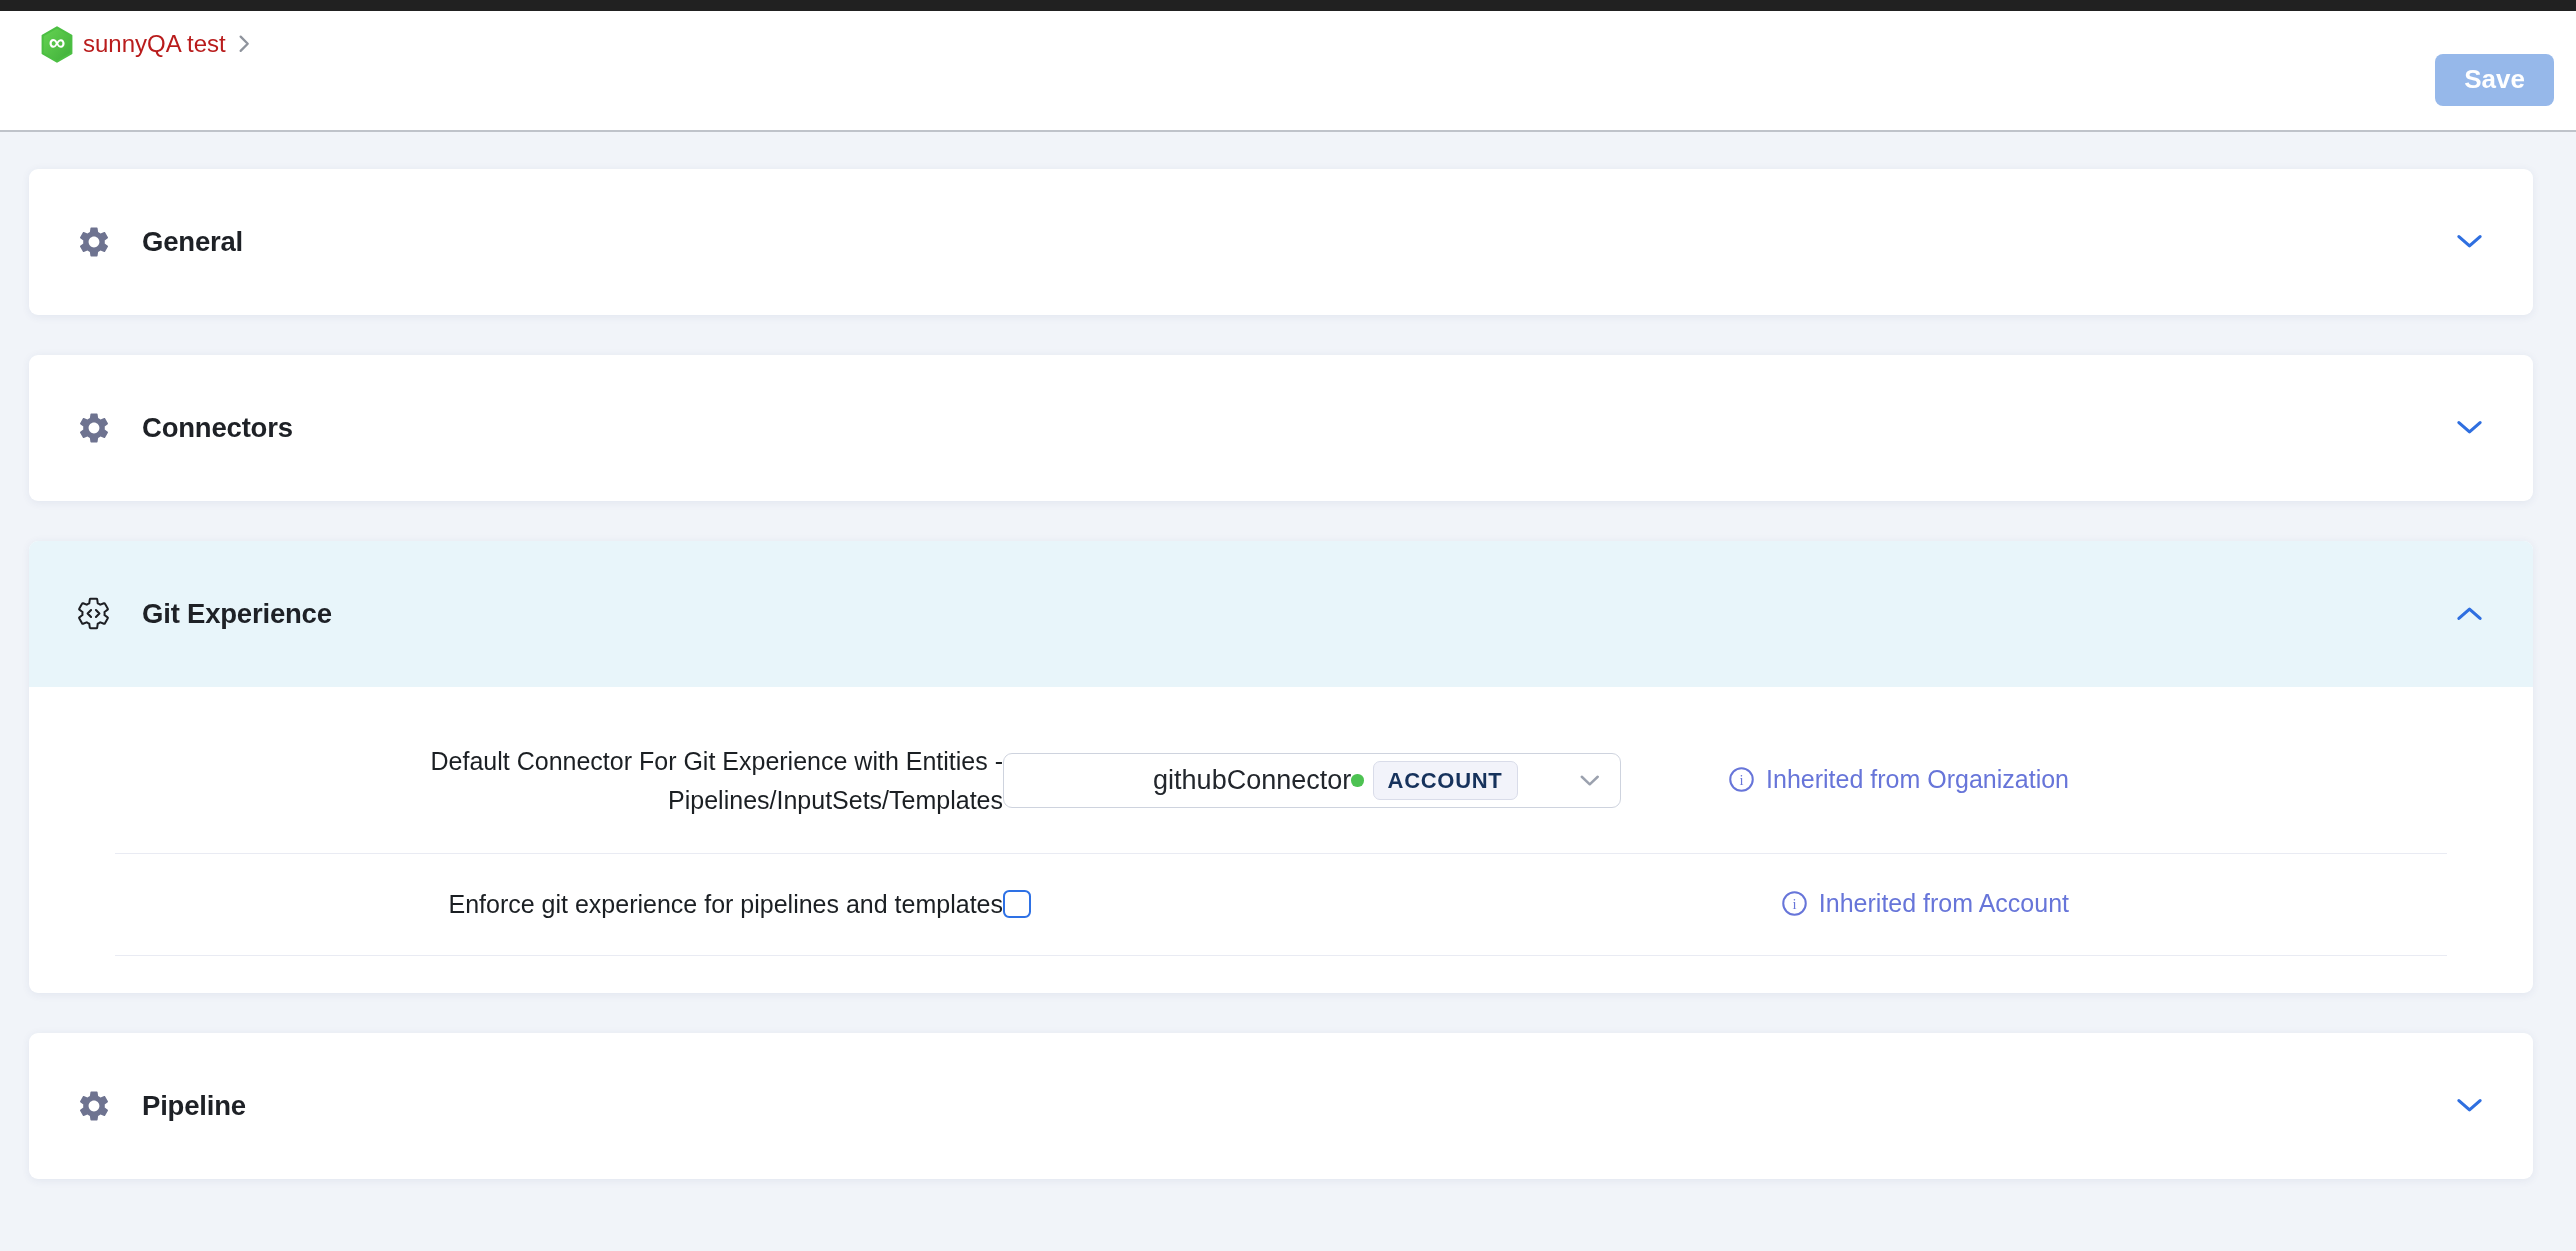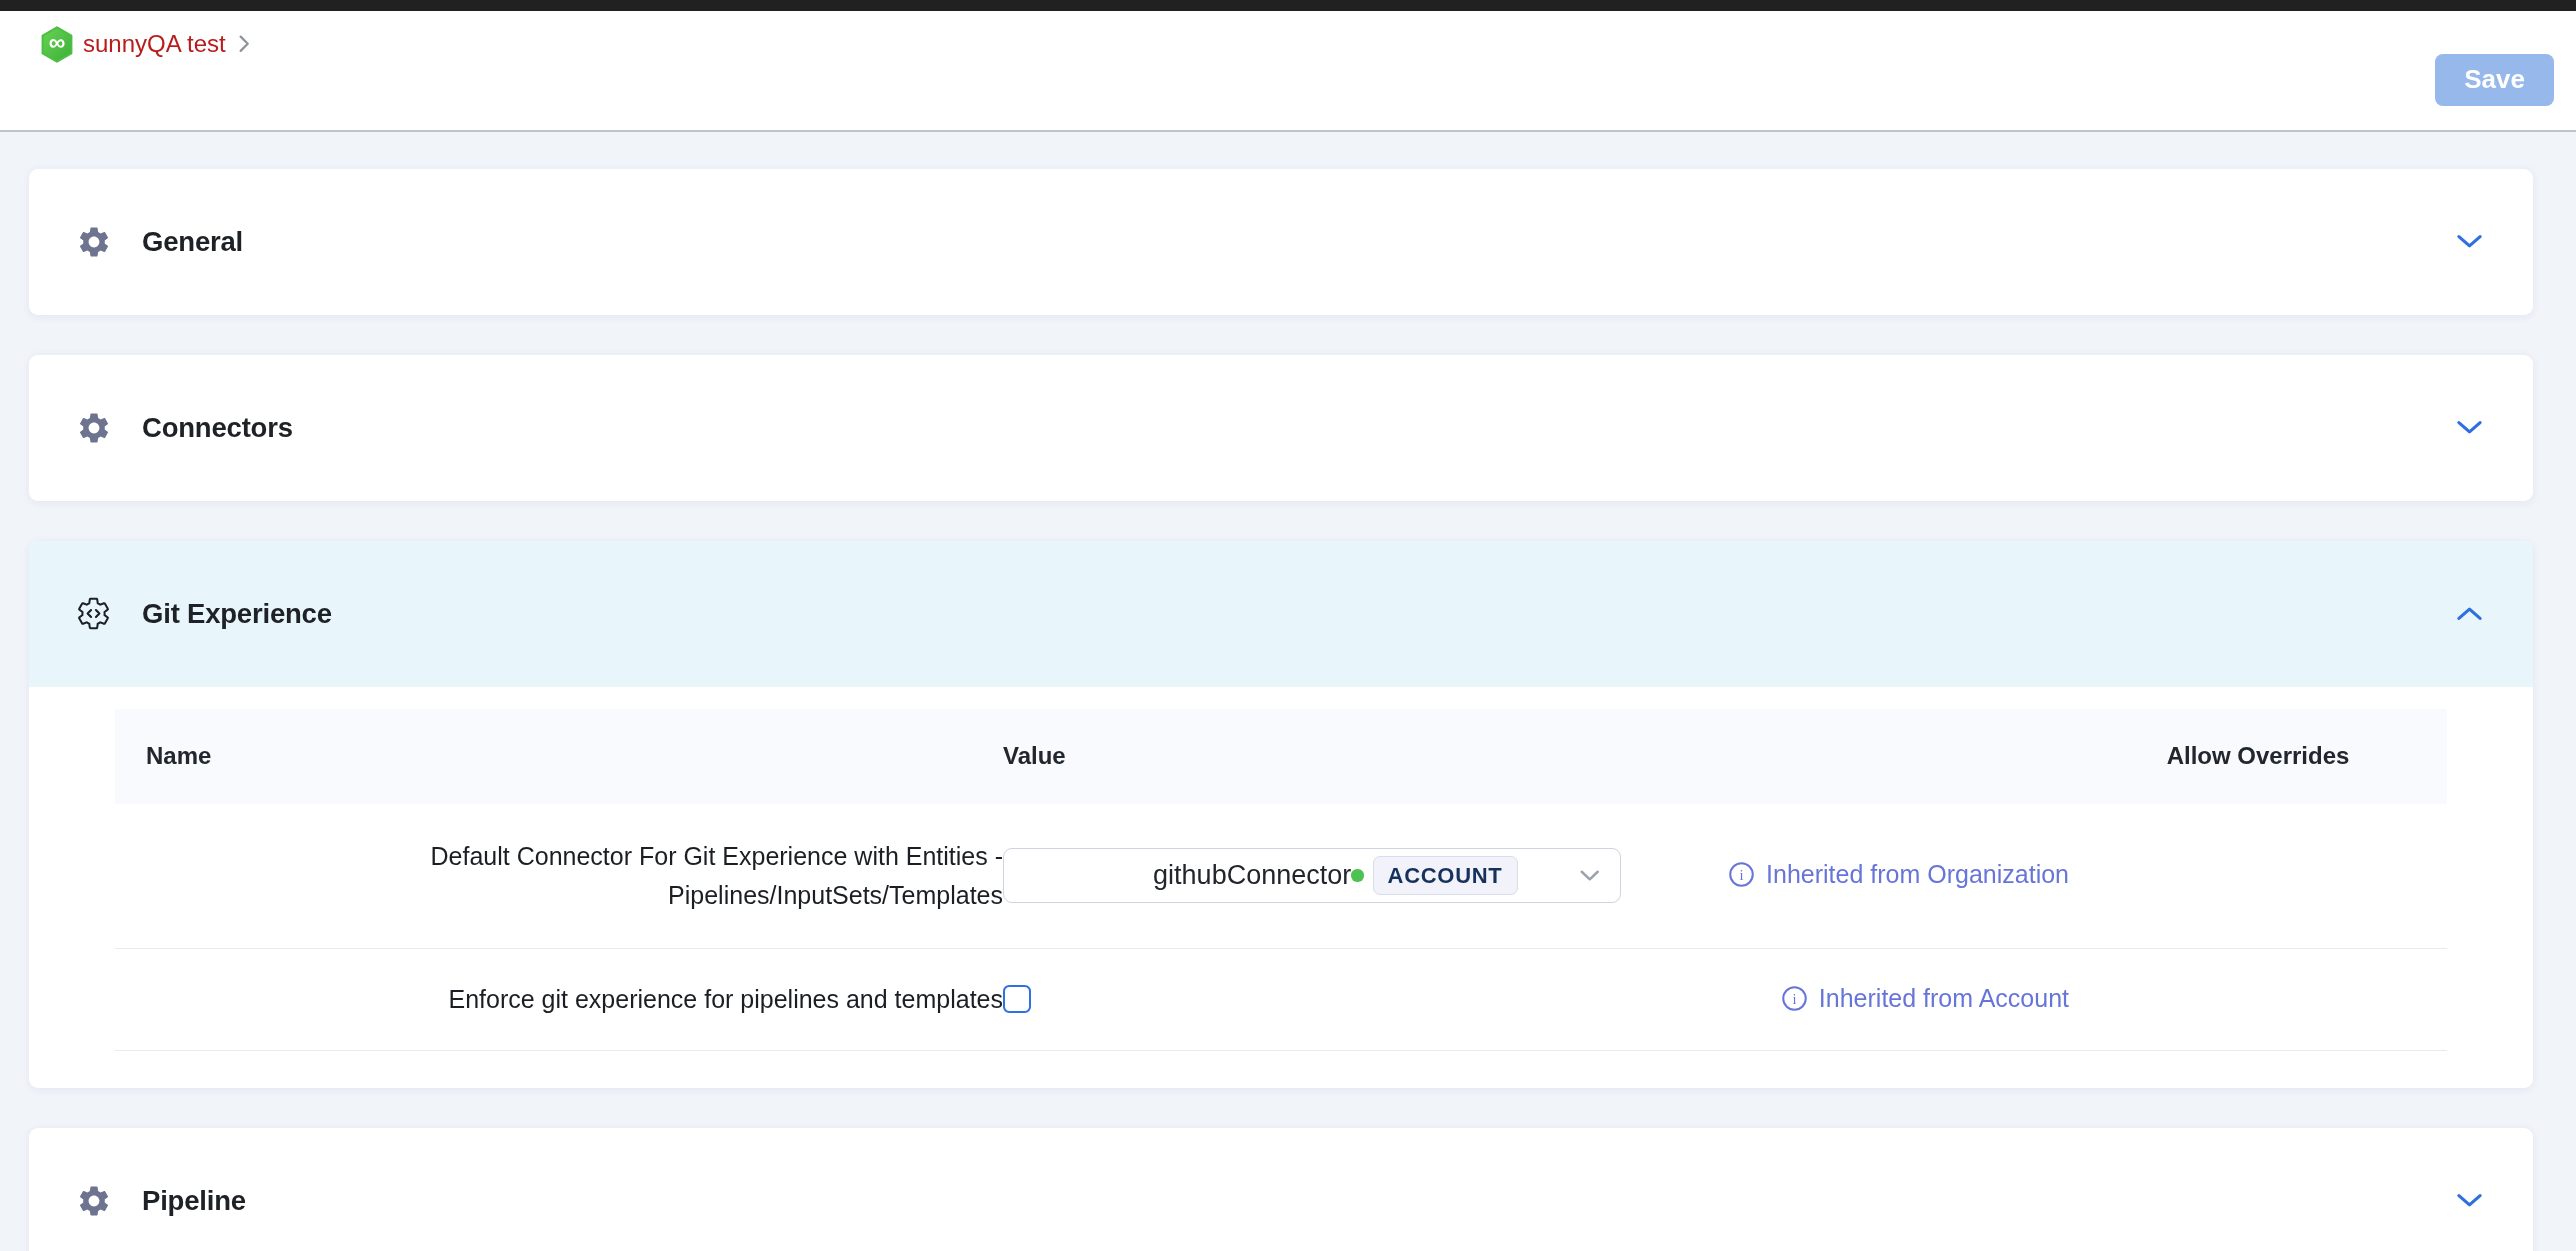--- a/index.html
+++ b/index.html
@@ -125,26 +125,20 @@
       </span>
       <span class="sec-label">Git Experience</span>
       <span class="sec-chev">
         <svg width="27" height="15" viewBox="0 0 30 17">
             <polyline points="3,14 15,3.5 27,14" fill="none" stroke="#2f6fe0" stroke-width="3.6" stroke-linecap="round" stroke-linejoin="round"></polyline>
           </svg>
       </span>
     </div>
 
     <div class="git-body">
-      <div class="thead">
-        <div class="col-name th">Name</div>
-        <div class="col-value th">Value</div>
-        <div class="col-inherit"></div>
-        <div class="col-override th">Allow Overrides</div>
-      </div>
 
       <div class="trow row1">
         <div class="col-name">
           <div class="setting-name">Default Connector For Git Experience with Entities - Pipelines/InputSets/Templates</div>
         </div>
         <div class="col-value">
           <div class="select">
             <span class="select-value">githubConnector</span>
             <span class="dot" style="background:#4dc252"></span>
             <span class="scope-badge">ACCOUNT</span>

